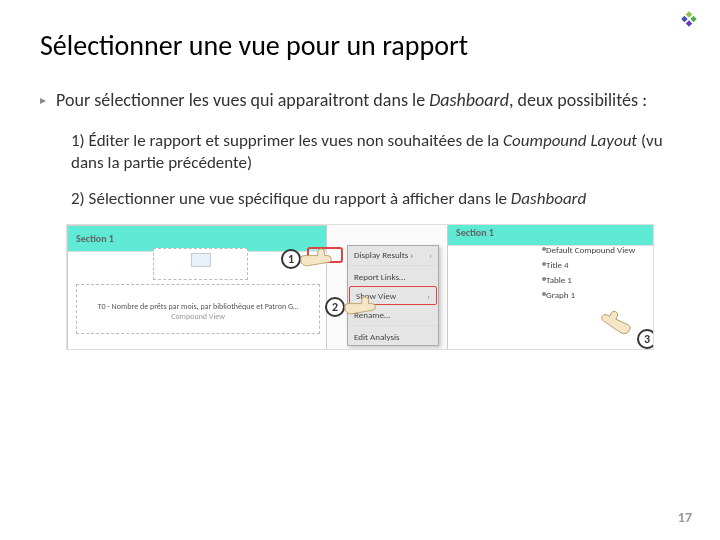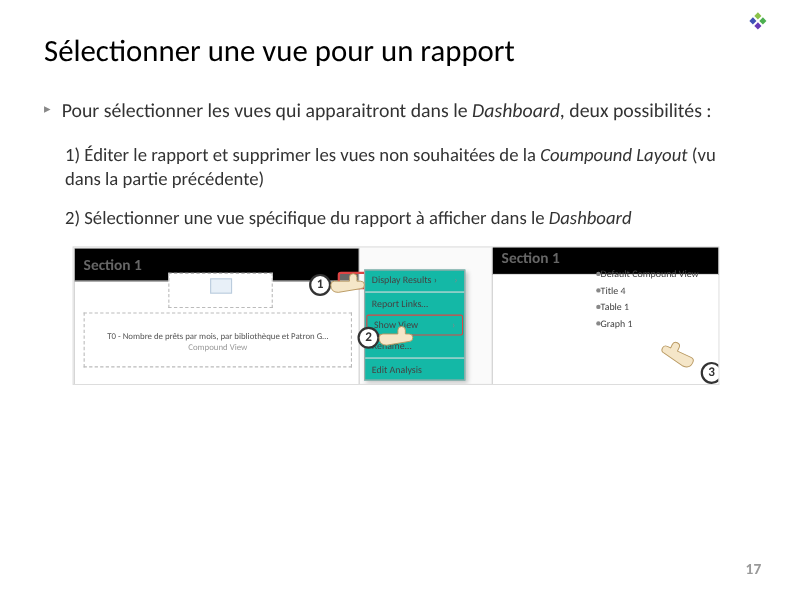--- a/index.html
+++ b/index.html
@@ -15,38 +15,38 @@
     width: 22px; height: 22px;
   }
   h1.title {
     font-size: 28px; font-weight: 400; color: #000000;
     padding: 28px 40px 10px 40px;
   }
   .content { padding: 8px 40px 0 40px; }
   .bullet-row { display: flex; gap: 10px; margin: 8px 0 18px 0; }
   .bullet-row .marker { color: #888; font-size: 12px; line-height: 22px; }
   .bullet-text { font-size: 18px; line-height: 1.25; }
-  .subpoint { font-size: 17px; line-height: 1.3; margin: 12px 0 14px 19px; }
+  .subpoint { font-size: 17px; line-height: 1.3; margin: 12px 0 14px 31px; }
   em.kw { font-style: italic; }
   .figure {
     margin: 4px 26px 0 26px;
     height: 126px;
     position: relative;
     border: 1px solid #ddd;
     background: #fafafa;
     overflow: hidden;
   }
   .panel {
     position: absolute;
     background: #fff;
     border: 1px solid #ccc;
   }
   .panel.left { left: 0; top: 0; width: 260px; height: 126px; }
   .panel.right { left: 380px; top: -6px; width: 260px; height: 140px; }
-  .sec-label { font-size: 14px; font-weight: 700; color: #666; padding: 6px 8px; border-bottom: 1px solid #ddd; background: #000000;}
+  .sec-label { font-size: 10px; font-weight: 700; color: #666; padding: 6px 8px; border-bottom: 1px solid #ddd; background: #5eead4;}
   .widget {
     position: absolute;
     border: 1px dashed #bbb; background: #fff;
     font-size: 9px; color: #666; text-align: center;
   }
   .widget .mini { width: 20px; height: 14px; margin: 4px auto 2px auto; background: #e8f0f8; border: 1px solid #bcd; }
   .widget.t6 { left: 85px; top: 22px; width: 95px; height: 32px; }
   .widget.t10 { left: 8px; top: 58px; width: 244px; height: 50px; padding-top: 16px;}
   .widget.t10 .ln { font-size: 8px; color: #555; line-height: 1.3;}
   .widget.t10 .ln.sub { color: #999; }
@@ -62,22 +62,22 @@
     border: 2px solid #d44;
     border-radius: 3px;
     background: rgba(255,255,255,0.4);
   }
   .rb1 { left: 240px; top: 22px; width: 36px; height: 16px; }
   .rb-x {
     position:absolute; left: 282px; top: 26px;
     color:#d44; font-weight:700; font-size:12px;
   }
   .menu {
-    position: absolute; left: 264px; top: 20px; width: 92px;
-    background: #14b8a6; border: 1px solid #aaa; font-size: 9px;
+    position: absolute; left: 280px; top: 20px; width: 92px;
+    background: #e5e5e5; border: 1px solid #aaa; font-size: 9px;
     box-shadow: 2px 2px 4px rgba(0,0,0,0.2);
   }
   .menu .mi { padding: 3px 6px; color: #444; }
   .menu .mi.arrow::after { content: " ›"; float: right; color:#888;}
   .menu .mi.boxed { border: 1.5px solid #d44; border-radius: 2px; margin: 1px;}
   .menu .sep { height:1px; background:#ddd; margin:2px 0;}
   .callout {
     position: absolute;
     width: 20px; height: 20px; border-radius: 50%;
     background: #fff; border: 2px solid #333;

